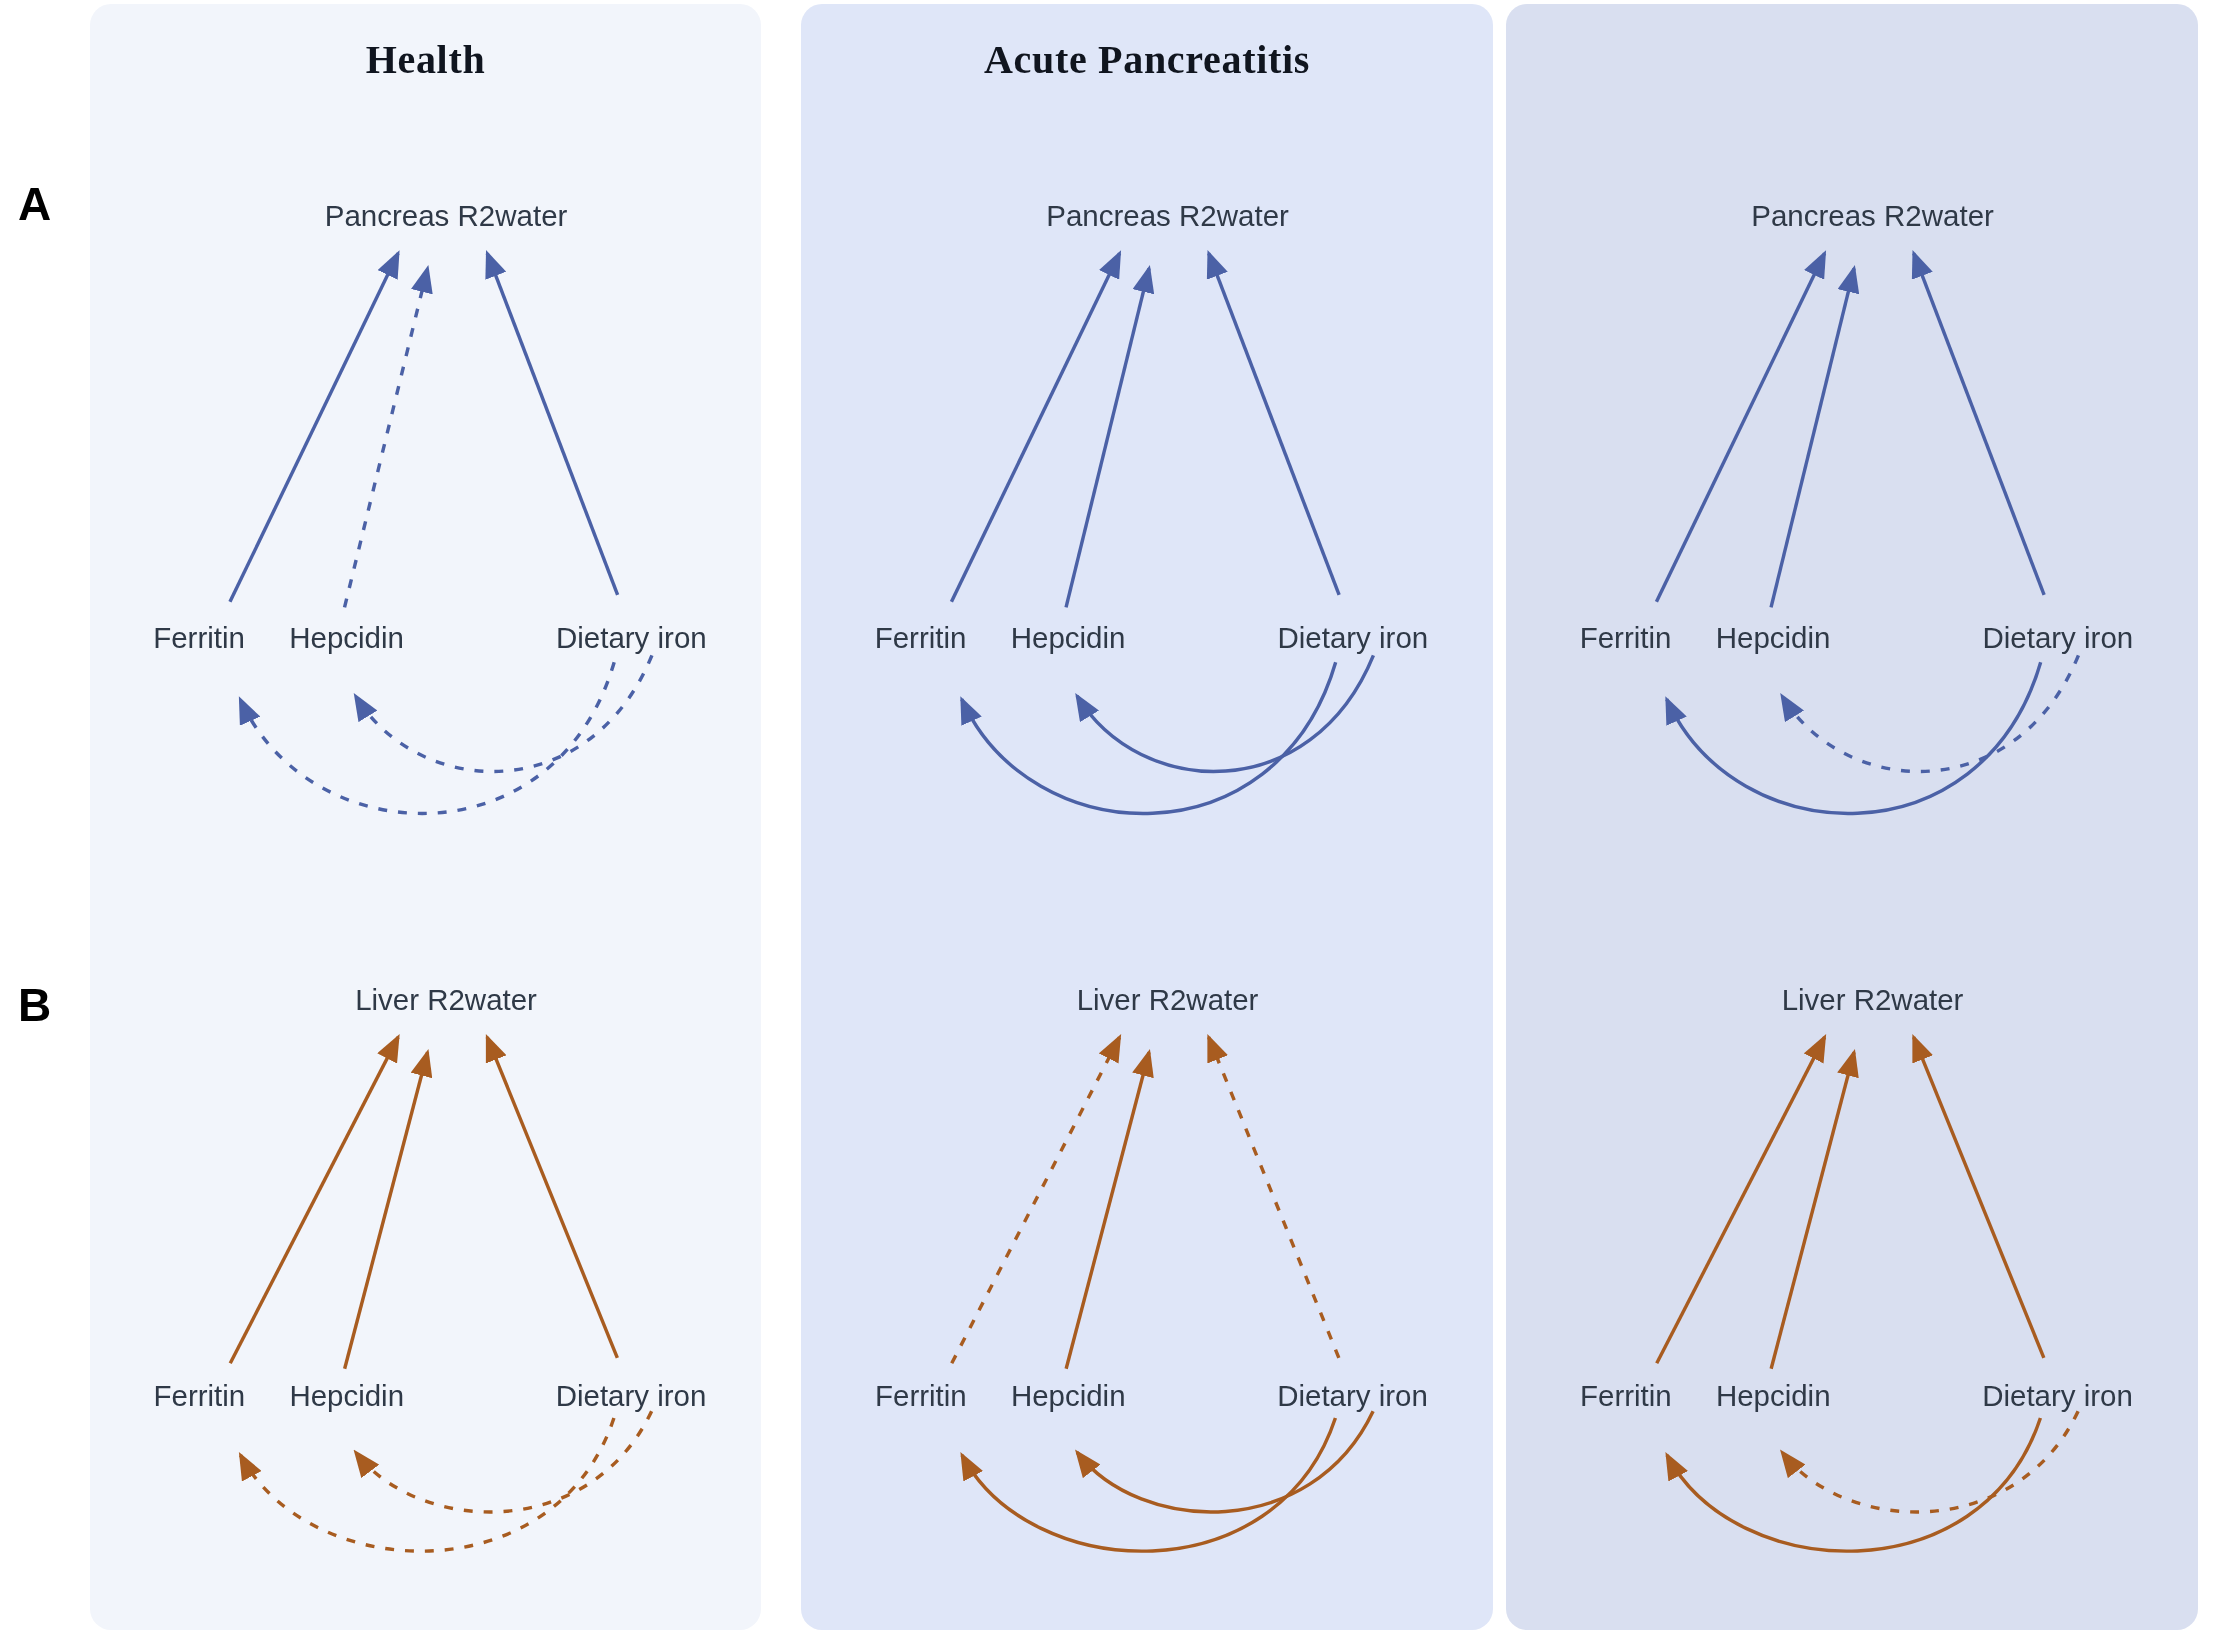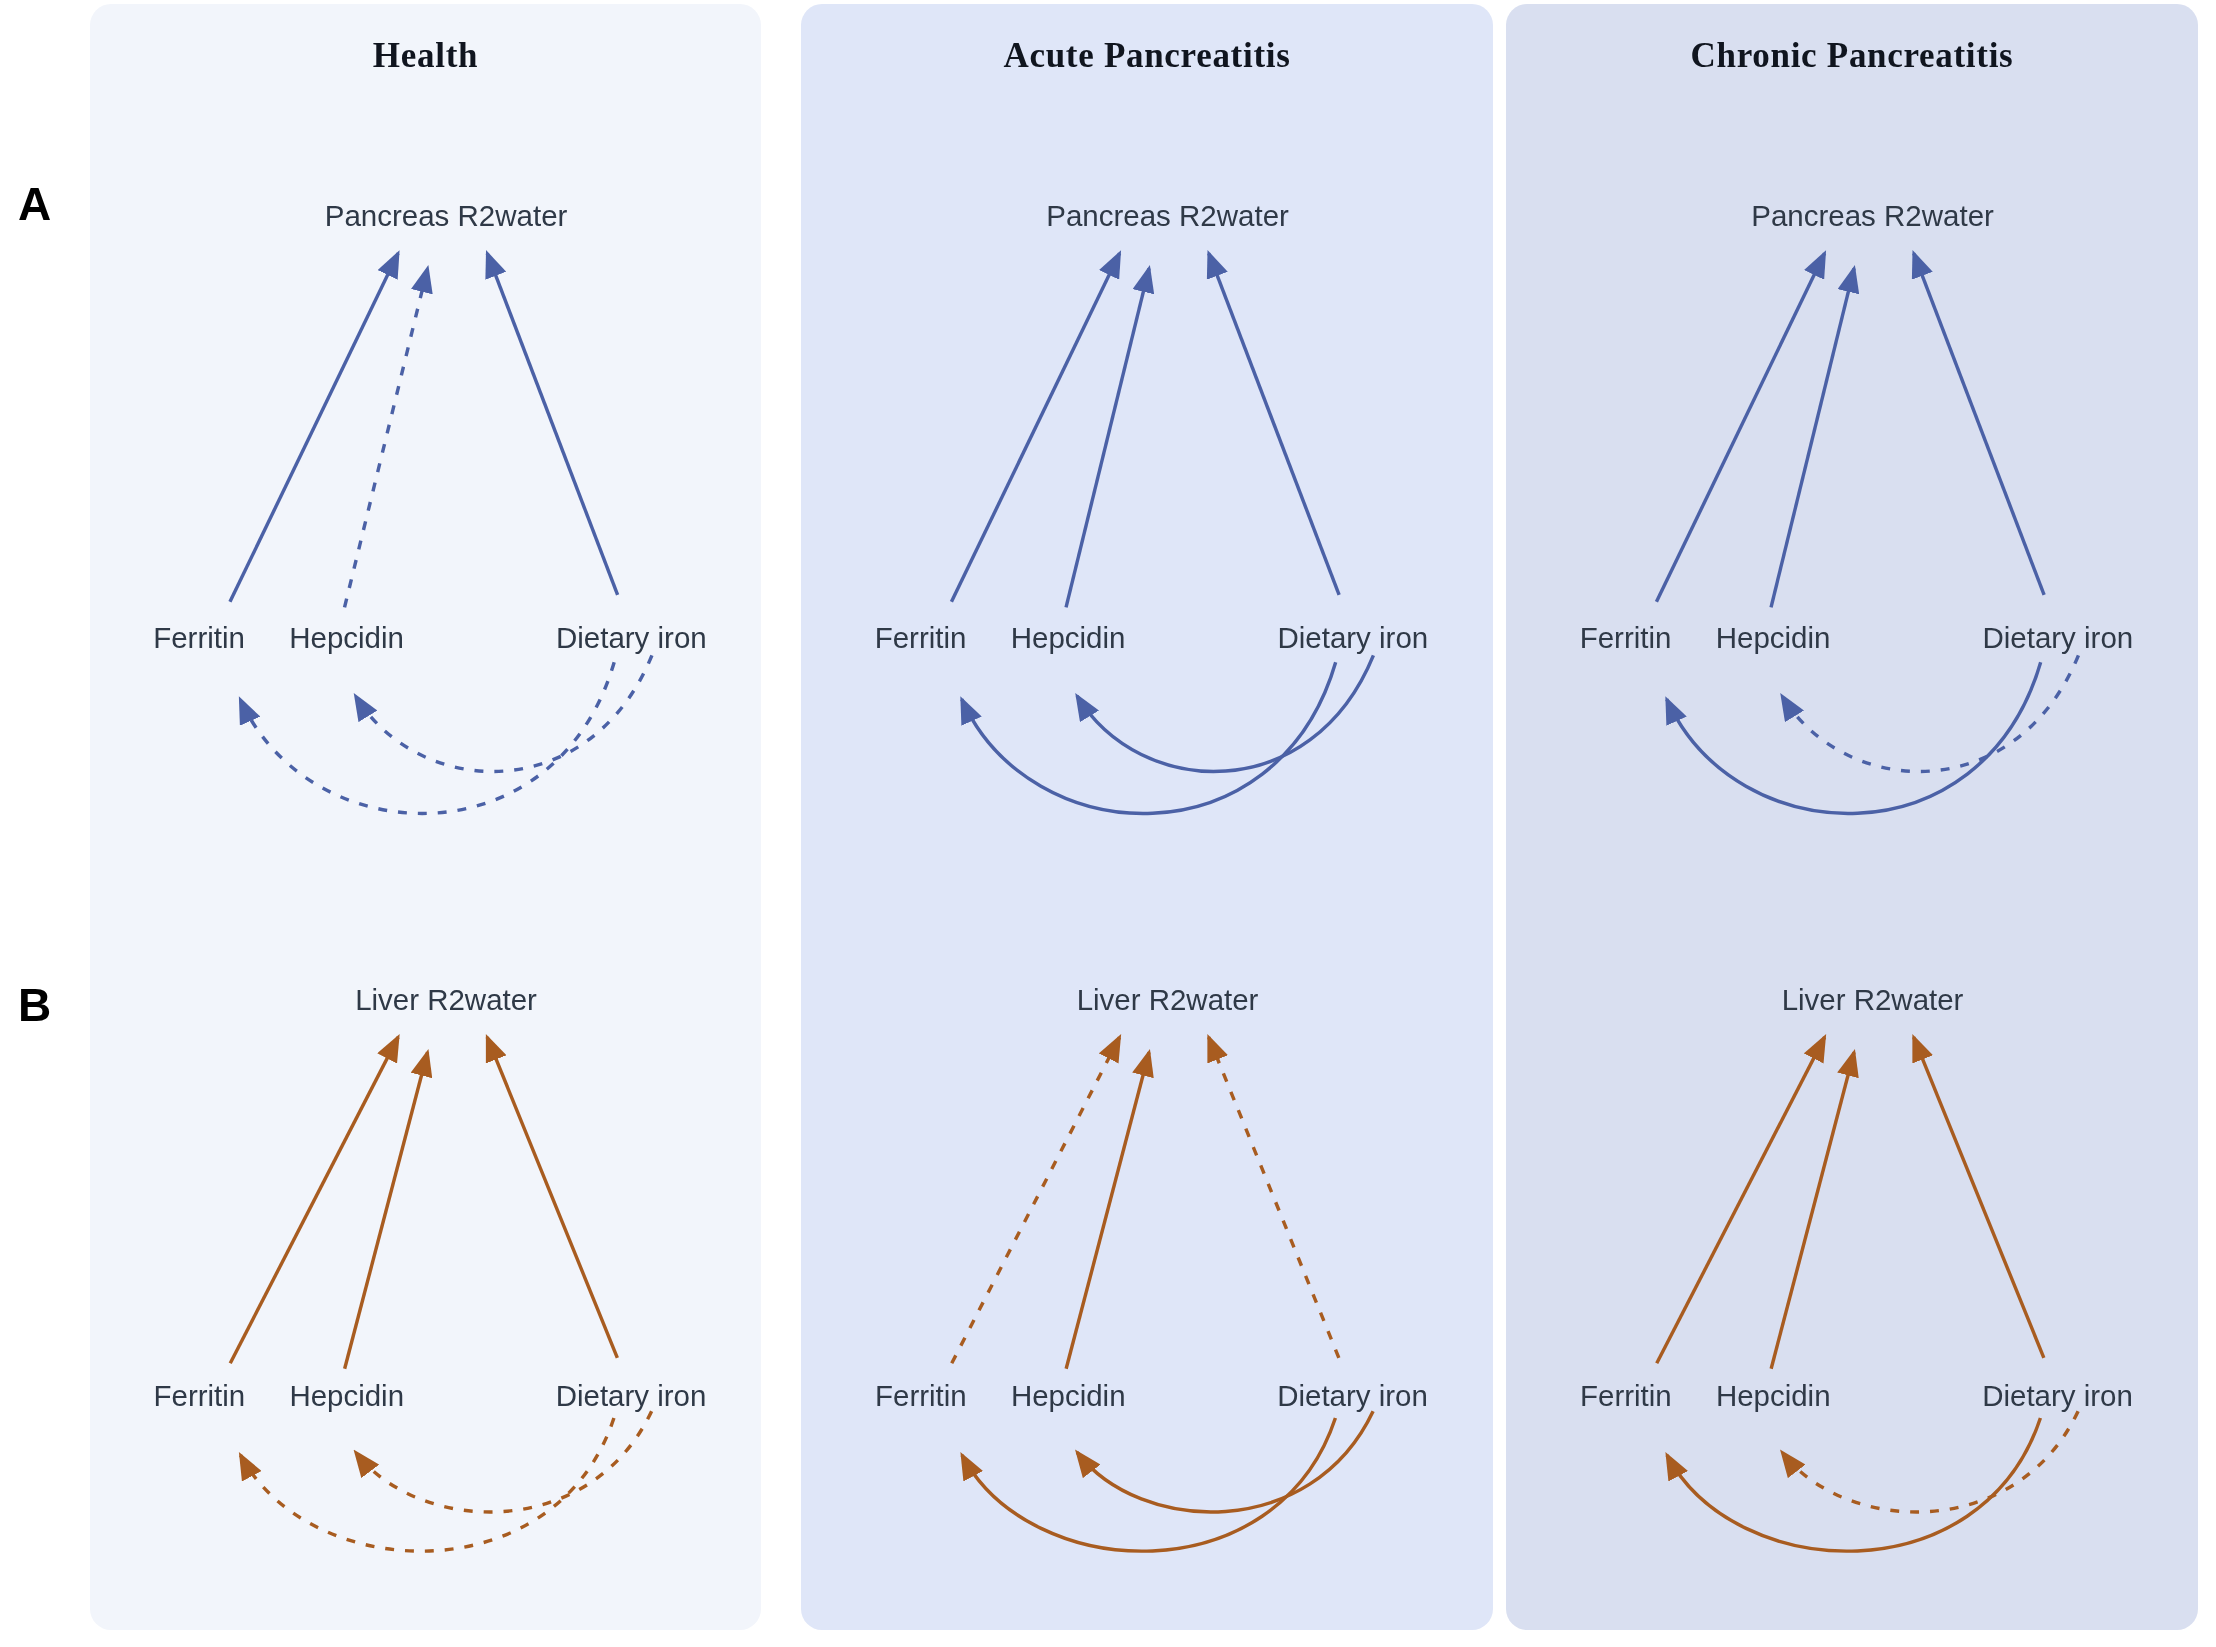--- a/index.html
+++ b/index.html
@@ -7,21 +7,21 @@
         font-family:"Liberation Sans", sans-serif;}
   .row-label{position:absolute;left:18px;font-family:"Liberation Sans", sans-serif;
              font-weight:bold;font-size:46px;color:#000;}
   .row-label.a{top:177px;}
   .row-label.b{top:978px;}
   .panel{position:absolute;top:4.2px;height:1626px;border-radius:21px;}
   .panel.p1{left:90px;width:671px;}
   .panel.p2{left:801px;width:692px;}
   .panel.p3{left:1506px;width:692px;}
   .panel-title{margin:0;padding-top:32px;text-align:center;
-               font-family:"Liberation Serif", serif;font-weight:600;font-size:35px;
+               font-family:"Liberation Serif", serif;font-weight:600;font-size:40px;
                letter-spacing:0.7px;}
   .diagram{position:absolute;left:0;right:0;}
   .diagram-a{top:145px;height:741px;}
   .diagram-b{top:929px;height:692px;text-align:center;}
   .diagram svg{display:block;width:100%;height:100%;}
 </style>
 </head>
 <body>
 
 <div class="page">
@@ -103,21 +103,20 @@
           <path d="M 800 698 C 710 888, 460 878, 368 758" stroke="#a85c20" stroke-width="5" fill="none" marker-end="url(#ah3)"></path>
           <text x="500" y="112" text-anchor="middle" font-size="43" fill="#2f3947" font-family="&quot;Liberation Sans&quot;, sans-serif">Liver R2water</text>
           <text x="140" y="690" text-anchor="middle" font-size="43" fill="#2f3947" font-family="&quot;Liberation Sans&quot;, sans-serif">Ferritin</text>
           <text x="355" y="690" text-anchor="middle" font-size="43" fill="#2f3947" font-family="&quot;Liberation Sans&quot;, sans-serif">Hepcidin</text>
           <text x="770" y="690" text-anchor="middle" font-size="43" fill="#2f3947" font-family="&quot;Liberation Sans&quot;, sans-serif">Dietary iron</text>
         </svg>
       </div>
   </section>
 
   <section class="panel p3" style="background: rgb(217, 223, 240);">
-    <h2 class="panel-title" style="color: rgb(16, 21, 31);">Chronic Pancreatitis</h2>
     <div class="diagram diagram-a">
         <svg viewBox="0 0 940 1080" preserveAspectRatio="xMidYMid meet">
           <defs>
             <marker id="ah4" markerWidth="8" markerHeight="6.5" refX="7" refY="3.25" orient="auto" markerUnits="strokeWidth">
               <path d="M0 0 L8 3.25 L0 6.5 Z" fill="#4b61a6"></path>
             </marker>
           </defs>
           <line x1="185" y1="660" x2="430" y2="152" stroke="#4b61a6" stroke-width="5" fill="none" marker-end="url(#ah4)"></line>
           <line x1="352" y1="668" x2="473" y2="174" stroke="#4b61a6" stroke-width="5" fill="none" marker-end="url(#ah4)"></line>
           <line x1="750" y1="650" x2="560" y2="152" stroke="#4b61a6" stroke-width="5" fill="none" marker-end="url(#ah4)"></line>

